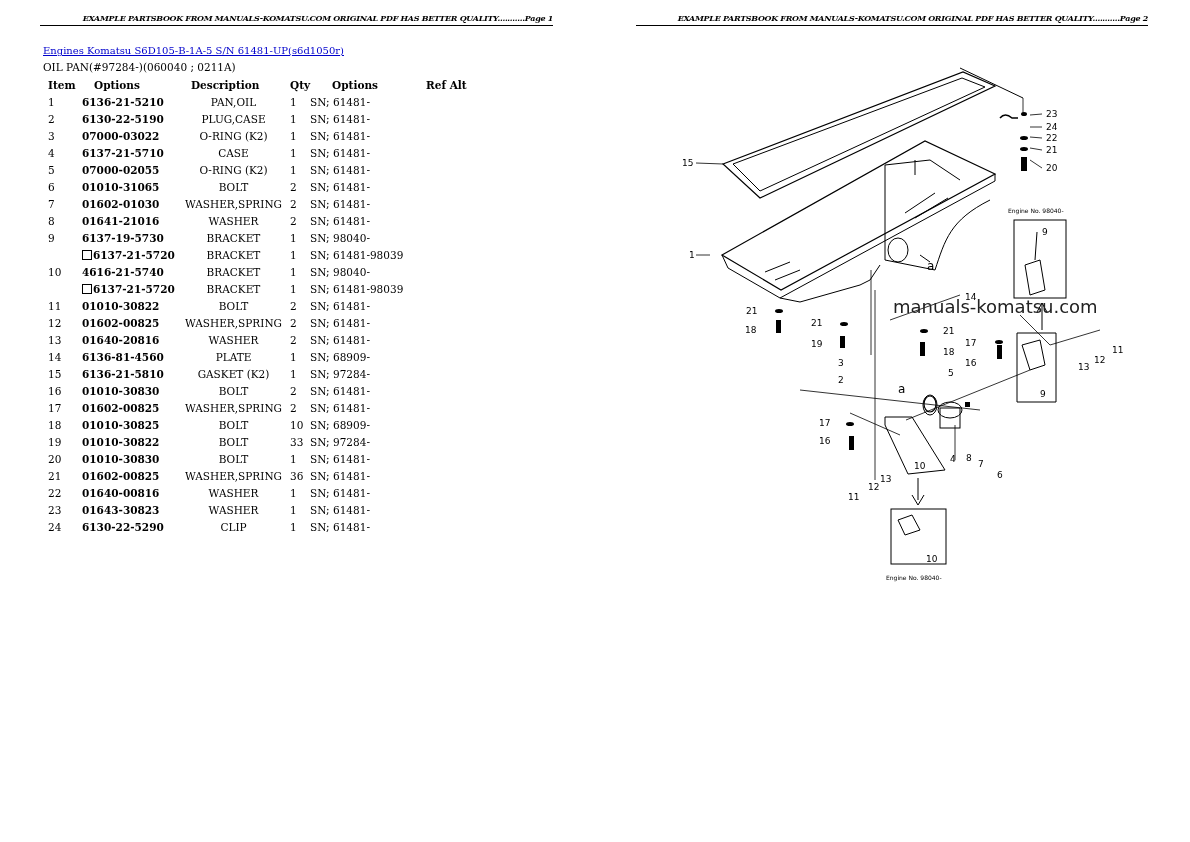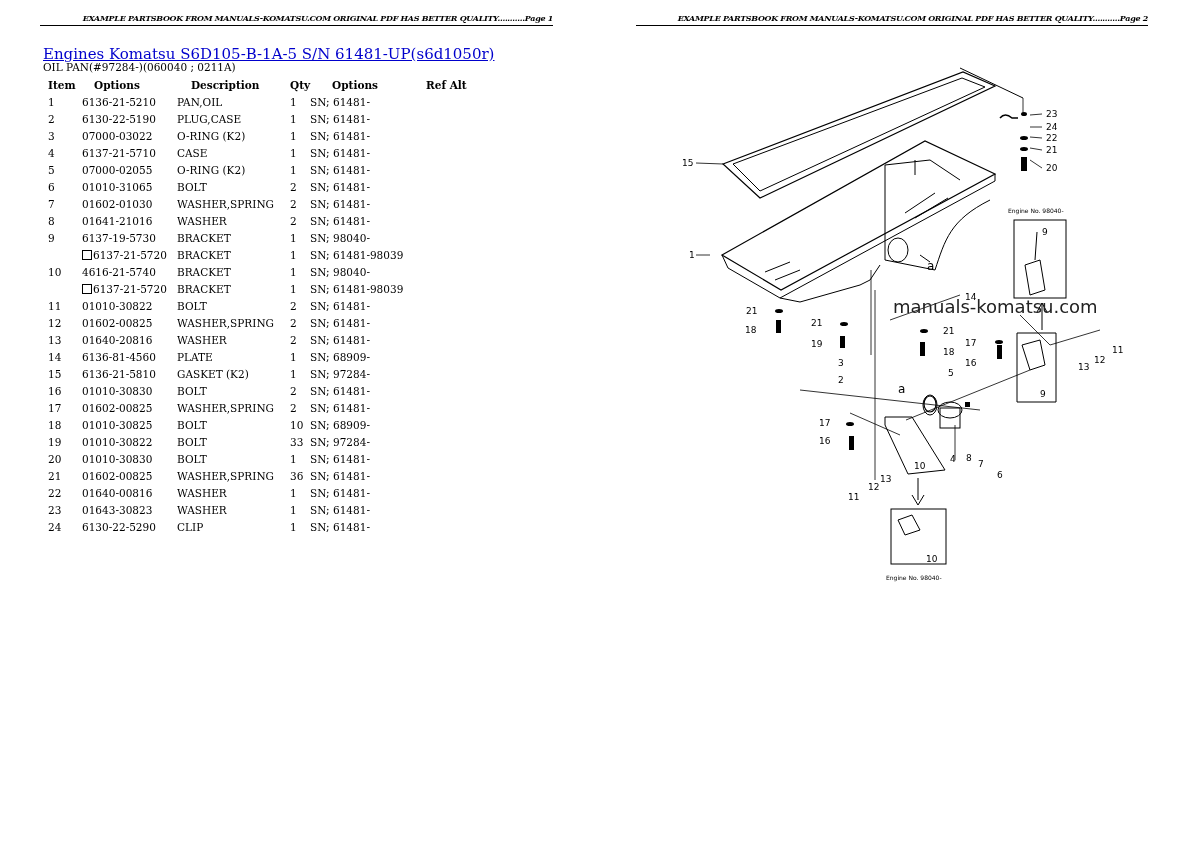--- a/index.html
+++ b/index.html
@@ -3,29 +3,29 @@
 <meta charset="utf-8">
 <style>
   html, body { margin: 0; padding: 0; background: #ffffff; }
   body { width: 1190px; height: 842px; position: relative; overflow: hidden;
          font-family: "DejaVu Serif", "Liberation Serif", serif; color: #000; }
   .page-header { position: absolute; top: 12px; height: 13px; border-bottom: 1px solid #000;
                  font-size: 8px; font-weight: bold; font-style: italic; text-align: right;
                  letter-spacing: -0.3px; white-space: nowrap; line-height: 12px; }
   .hdr1 { left: 40px; width: 513px; }
   .hdr2 { left: 636px; width: 512px; }
-  .title-link { position: absolute; left: 43px; top: 45px; font-size: 15px; color: #0000cc;
+  .title-link { position: absolute; left: 43px; top: 45px; font-size: 10px; color: #0000cc;
                 text-decoration: underline; white-space: nowrap; cursor: pointer; }
   .subtitle { position: absolute; left: 43px; top: 61px; font-size: 10.5px; white-space: nowrap; }
   table.parts { position: absolute; left: 44px; top: 76px; border-collapse: collapse; font-size: 10.5px; }
   table.parts th { font-weight: bold; text-align: left; height: 17px; padding: 0; white-space: nowrap; }
   table.parts td { height: 17px; padding: 0; white-space: nowrap; vertical-align: middle; }
   .c-item { width: 34px; padding-left: 4px !important; margin-top: 46px; }
-  .c-part { width: 83px; }
-  .c-desc { width: 99px; }
+  .c-part { width: 83px; font-weight: bold; }
+  .c-desc { width: 99px; text-align: center; }
   .c-qty { width: 20px; }
   .c-opt { width: 94px; }
   .c-ref { width: 60px; }
   th.c-item { padding-left: 4px; }
   th.c-part { padding-left: 12px !important; }
   th.c-desc { padding-left: 14px !important; }
   th.c-opt { padding-left: 22px !important; }
   .alt-box { display: inline-block; width: 8px; height: 8px; border: 1px solid #000; margin-right: 1px;
              vertical-align: -1px; }
   .diagram { position: absolute; left: 660px; top: 40px; width: 490px; height: 560px; }

